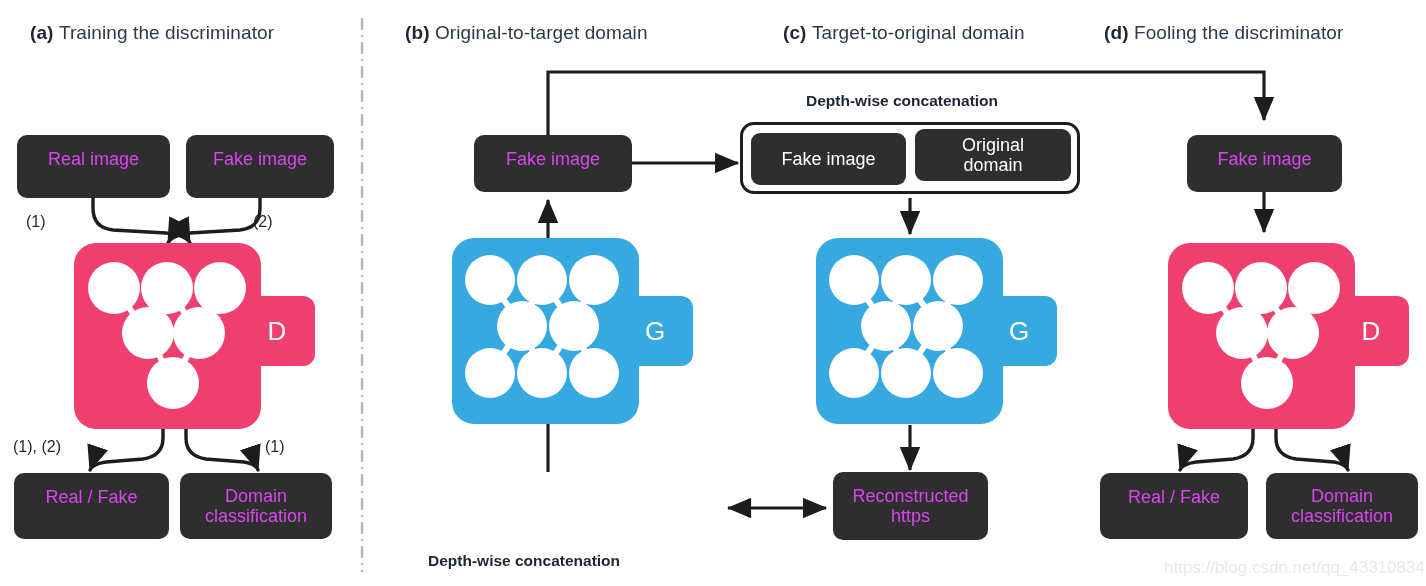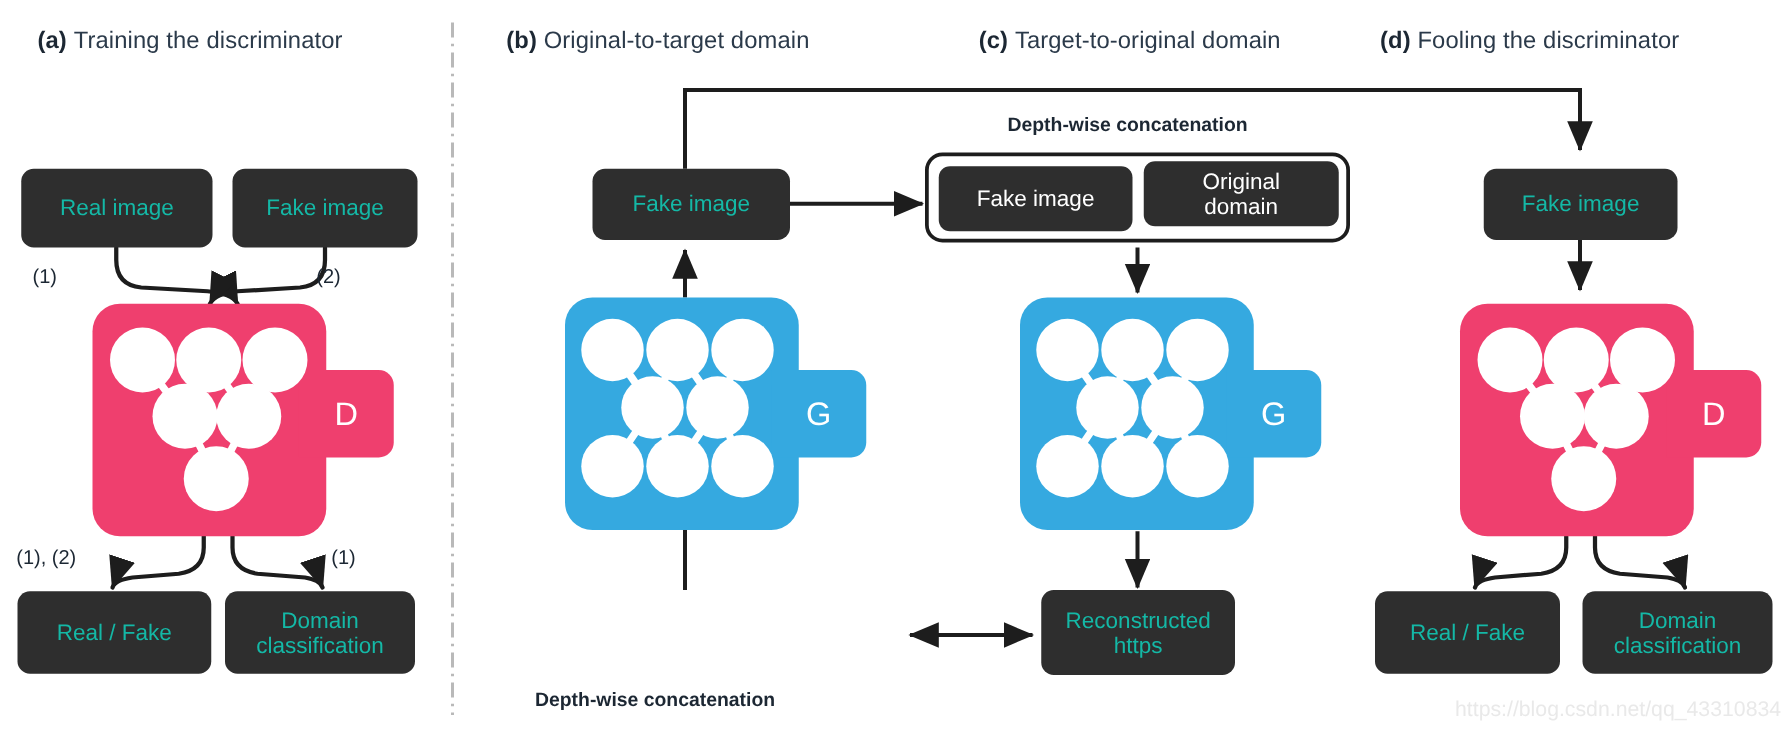--- a/index.html
+++ b/index.html
@@ -13,23 +13,23 @@
 
   .panel-title{
     position:absolute;white-space:nowrap;
     font-size:19px;color:#2b3a4a;letter-spacing:.1px;
   }
   .panel-title .tag{font-weight:bold;color:#1c2733;}
 
   
   .dbox{
     position:absolute;background:#2e2e2e;border-radius:10px;
-    color:#14b8a6;display:flex;align-items:center;justify-content:center;
+    color:#d946ef;display:flex;justify-content:center;
     text-align:center;font-size:18px;line-height:1.12;
-    box-sizing:border-box;padding:2px 6px;
+    box-sizing:border-box;padding:14px 6px;
   }
   .dbox.two-line{font-size:18px;}
 
   
   .concat{
     position:absolute;border:3px solid #1d1d1d;border-radius:14px;
     background:#ffffff;box-sizing:border-box;
   }
   .concat .inner{
     position:absolute;background:#2e2e2e;border-radius:9px;color:#fff;

